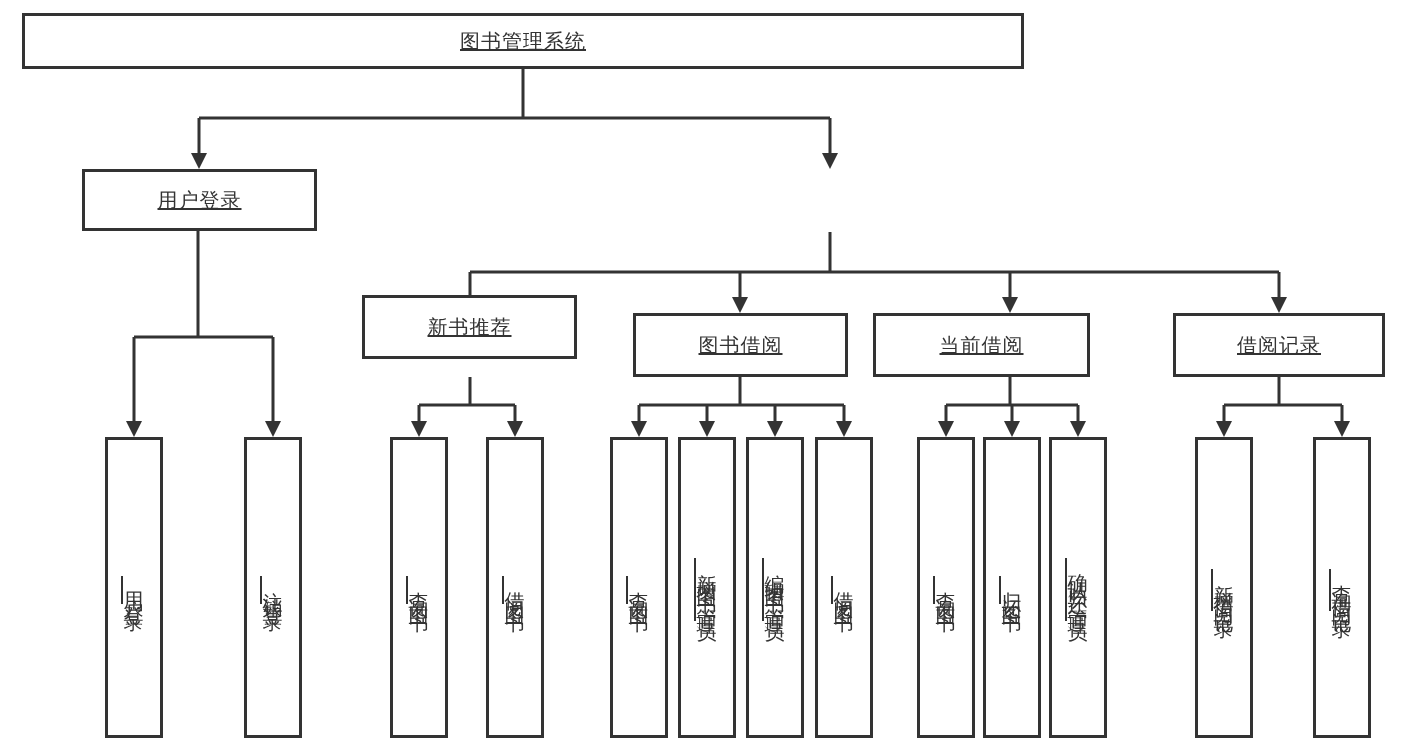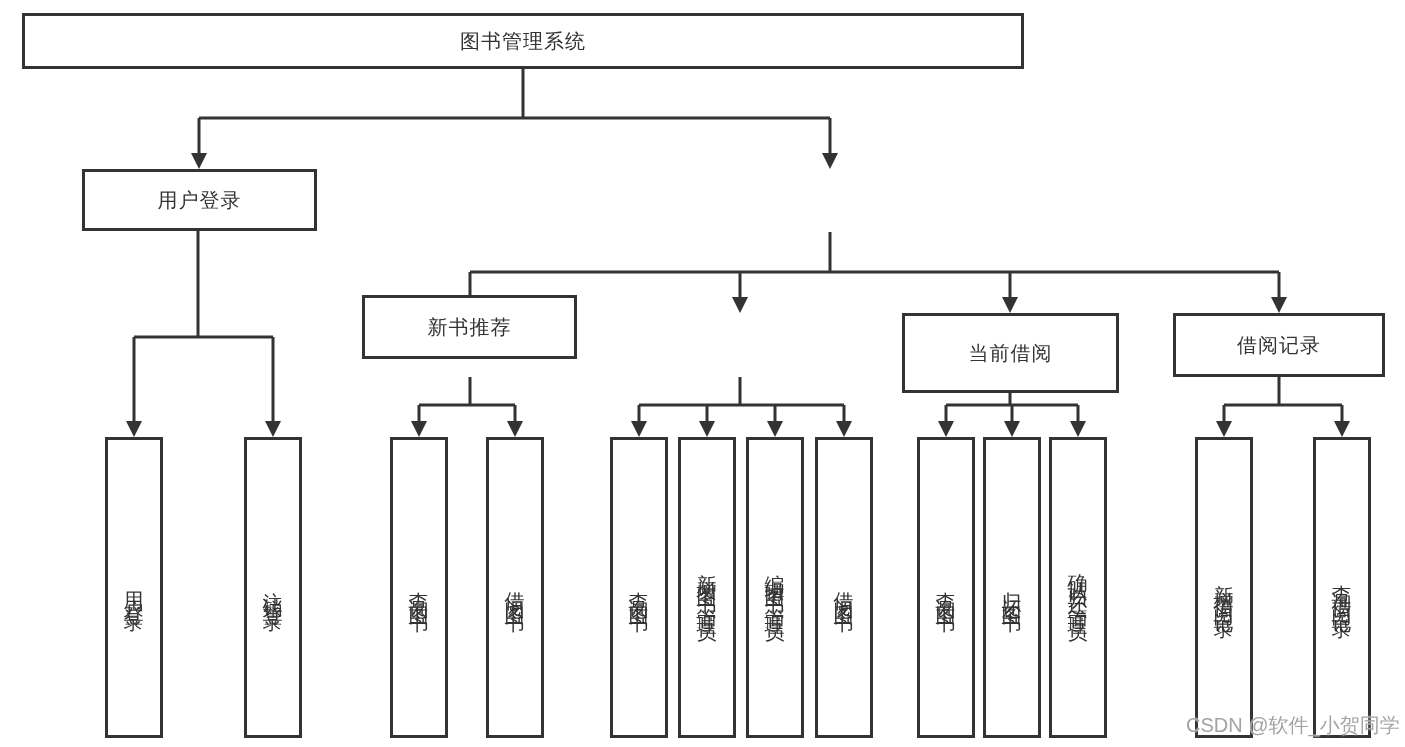--- a/index.html
+++ b/index.html
@@ -28,20 +28,21 @@
     box-sizing: border-box;
     border: 3px solid #333333;
     background: #ffffff;
     display: flex;
     align-items: center;
     justify-content: center;
     font-size: 20px;
     letter-spacing: 1px;
     color: #333333;
     text-align: center;
+    text-decoration: underline;
   }
   .leaf {
     writing-mode: vertical-rl;
     text-orientation: mixed;
     letter-spacing: 7px;
     line-height: 1;
     font-size: 20px;
     padding-top: 4px;
   }
   .watermark {
@@ -78,36 +79,36 @@
              M938 421 L954 421 L946 437 Z M1004 421 L1020 421 L1012 437 Z
              M1070 421 L1086 421 L1078 437 Z
              M1216 421 L1232 421 L1224 437 Z M1334 421 L1350 421 L1342 437 Z"></path>
   </svg>
 
   <div class="node" style="left:22px; top:13px; width:1002px; height:56px;">图书管理系统</div>
 
   <div class="node" style="left:82px; top:169px; width:235px; height:62px;">用户登录</div>
 
   <div class="node" style="left:362px; top:295px; width:215px; height:64px;">新书推荐</div>
-  <div class="node" style="left:902px; top:313px; width:217px; height:80px;">当前借阅</div>
+  <div class="node" style="left:633px; top:313px; width:215px; height:64px;">图书借阅</div>
+  <div class="node" style="left:873px; top:313px; width:217px; height:64px;">当前借阅</div>
   <div class="node" style="left:1173px; top:313px; width:212px; height:64px;">借阅记录</div>
 
   <div class="node leaf" style="left:105px; top:437px; width:58px; height:301px;">用户登录</div>
   <div class="node leaf" style="left:244px; top:437px; width:58px; height:301px;">注销登录</div>
 
   <div class="node leaf" style="left:390px; top:437px; width:58px; height:301px;">查询图书</div>
   <div class="node leaf" style="left:486px; top:437px; width:58px; height:301px;">借阅图书</div>
 
   <div class="node leaf" style="left:610px; top:437px; width:58px; height:301px;">查询图书</div>
   <div class="node leaf" style="left:678px; top:437px; width:58px; height:301px;">新增图书（管理员）</div>
   <div class="node leaf" style="left:746px; top:437px; width:58px; height:301px;">编辑图书（管理员）</div>
   <div class="node leaf" style="left:815px; top:437px; width:58px; height:301px;">借阅图书</div>
 
   <div class="node leaf" style="left:917px; top:437px; width:58px; height:301px;">查询图书</div>
   <div class="node leaf" style="left:983px; top:437px; width:58px; height:301px;">归还图书</div>
   <div class="node leaf" style="left:1049px; top:437px; width:58px; height:301px;">确认归还（管理员）</div>
 
   <div class="node leaf" style="left:1195px; top:437px; width:58px; height:301px;">新增借阅记录</div>
   <div class="node leaf" style="left:1313px; top:437px; width:58px; height:301px;">查询借阅记录</div>
 
-  <div class="watermark">CSDN @软件_小贺同学</div>
 
 </div>
 
 </body></html>

